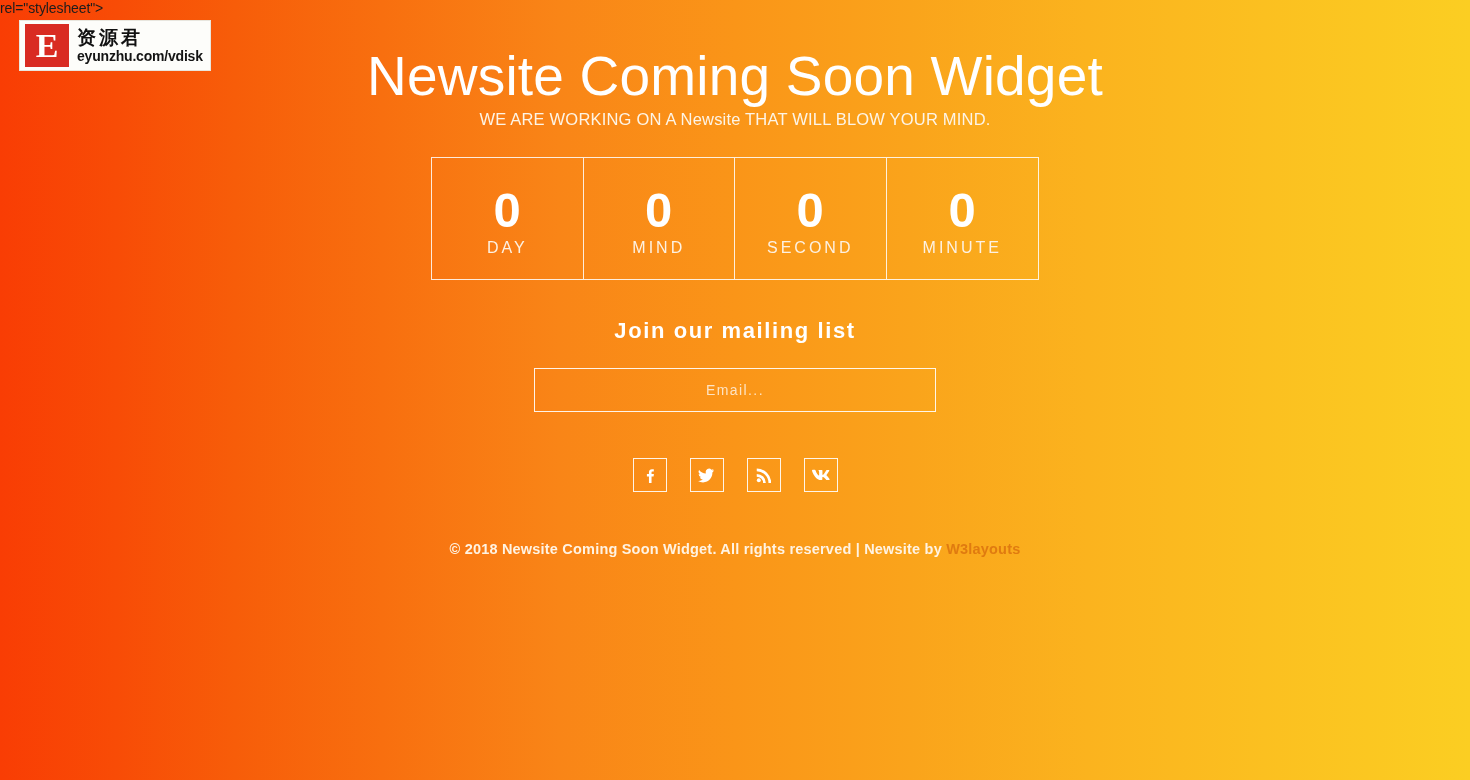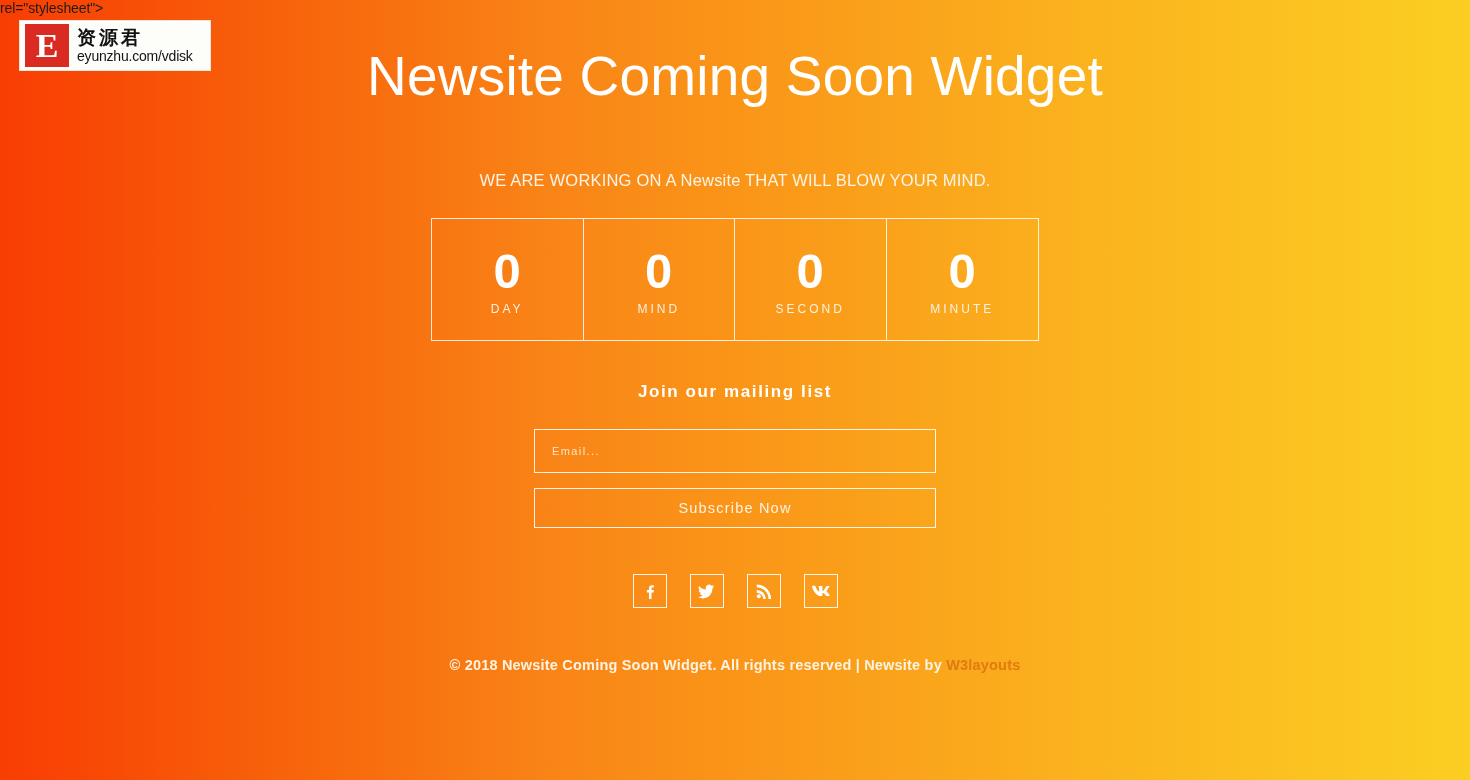--- a/index.html
+++ b/index.html
@@ -79,21 +79,21 @@
     font-family: "DejaVu Sans", sans-serif;
     font-size: 19px;
     font-weight: bold;
     color: #111111;
     letter-spacing: 3px;
     line-height: 22px;
   }
   .logo-url {
     font-family: "Liberation Sans", sans-serif;
     font-size: 14px;
-    font-weight: normal;
+    font-weight: bold;
     color: #141414;
     line-height: 17px;
     letter-spacing: -0.2px;
   }
 
   
   .page {
     position: absolute;
     inset: 0;
     display: flex;
@@ -105,21 +105,20 @@
     margin-top: 44px;
     font-size: 55px;
     font-weight: normal;
     color: #ffffff;
     letter-spacing: 0.2px;
     line-height: 64px;
     text-align: center;
   }
 
   .tagline {
-    margin-top: 61px;
     font-size: 16.5px;
     color: #fdf4e6;
     letter-spacing: 0.2px;
     line-height: 22px;
     text-align: center;
   }
 
   
   .countdown {
     margin-top: 27px;
@@ -138,49 +137,50 @@
   }
   .cd-cell:last-child { border-right: none; }
   .cd-num {
     font-size: 49px;
     font-weight: bold;
     color: #ffffff;
     line-height: 52px;
   }
   .cd-label {
     margin-top: 5px;
-    font-size: 12px;
+    font-size: 16px;
     color: #fdf1e2;
     letter-spacing: 3px;
     line-height: 14px;
   }
 
   
   .mail-heading {
     margin-top: 40px;
-    font-size: 17px;
+    font-size: 22px;
     font-weight: bold;
     color: #ffffff;
     letter-spacing: 1.6px;
     line-height: 22px;
     text-align: center;
   }
 
   .email-input {
     margin-top: 26px;
     width: 402px;
     height: 44px;
     background: transparent;
     border: 1px solid rgba(255,255,255,0.9);
     color: #fff4e4;
     font-family: "Liberation Sans", sans-serif;
-    font-size: 11px;
+    font-size: 14px;
     letter-spacing: 1.4px;
     padding: 0 17px;
     outline: none;
+    text-align: center;
   }
   .email-input::placeholder {
     color: #fde3c3;
     letter-spacing: 1.4px;
     opacity: 1;
   }
 
   .subscribe-btn {
     margin-top: 15px;
     width: 402px;
@@ -265,21 +265,20 @@
     <div class="cd-cell">
       <div class="cd-num">0</div>
       <div class="cd-label">MINUTE</div>
     </div>
   </div>
 
   <div class="mail-heading">Join our mailing list</div>
 
   <input class="email-input" type="text" placeholder="Email..." style="">
 
-  <button class="subscribe-btn">Subscribe Now</button>
 
   <div class="social-row">
     <a class="social-btn">
       <span>
         <svg width="16" height="16" viewBox="0 0 16 16" fill="#ffffff">
           <path d="M10.4 4.6h1.4V2.3C11.55 2.25 10.8 2.2 9.95 2.2c-1.8 0-3 1.1-3 3.1v1.6H4.9v2.6h2.05V16h2.6V9.5h2.05l.3-2.6H9.55V5.55c0-.75.2-.95.85-.95z"></path>
         </svg>
       </span>
     </a>
     <a class="social-btn">

